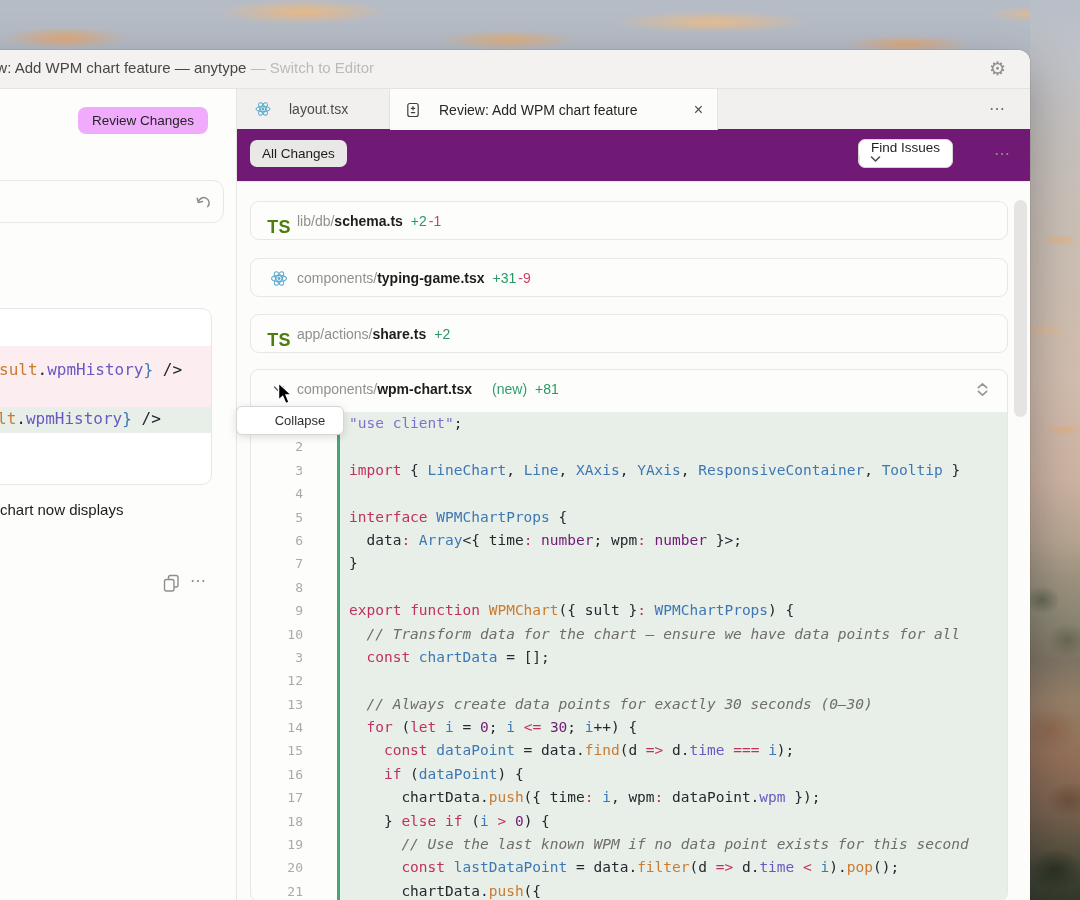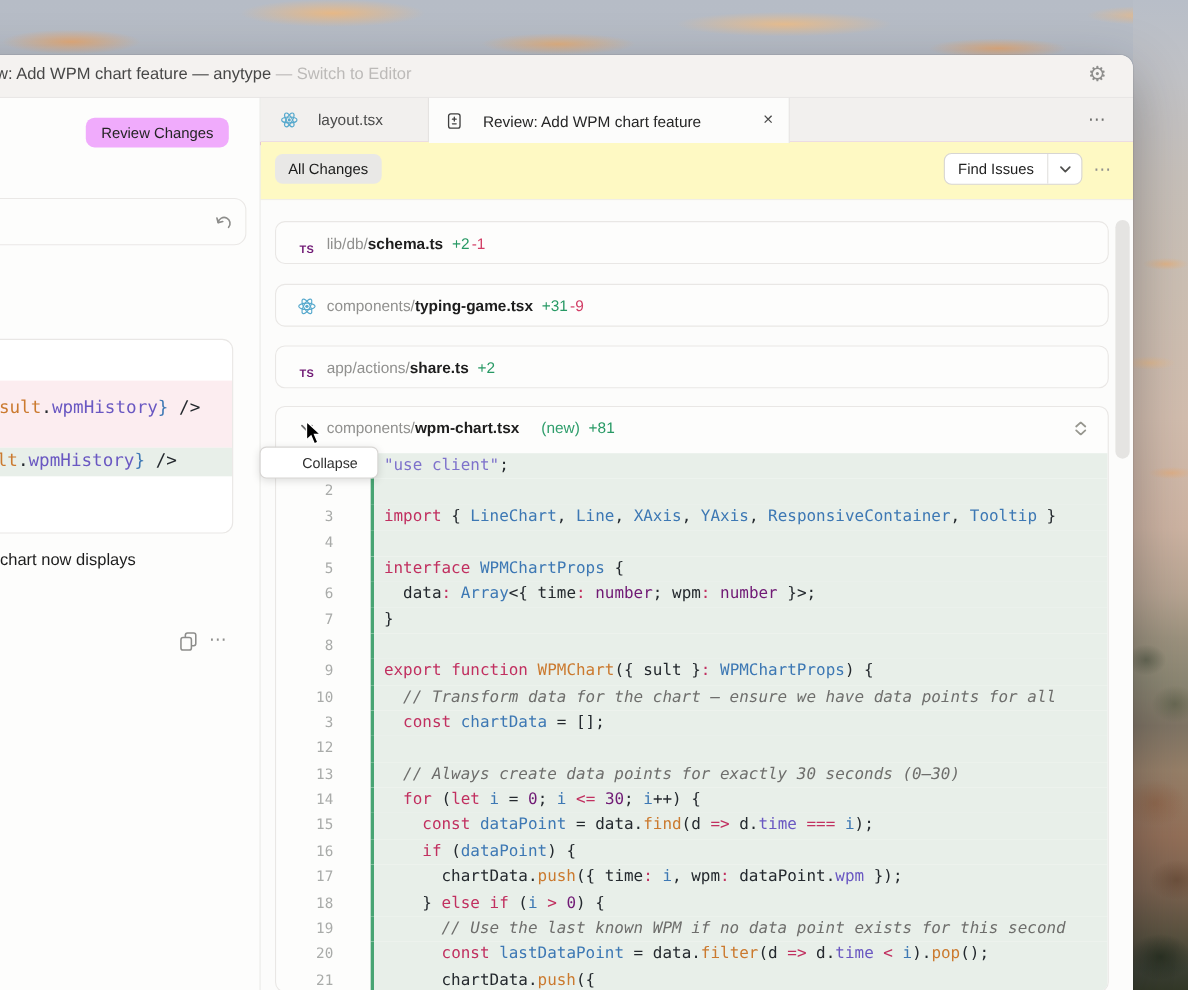--- a/index.html
+++ b/index.html
@@ -66,42 +66,42 @@
     border-bottom:3px solid #a21caf;}
   .tab{position:absolute;top:0;height:40px;display:flex;align-items:center;gap:8px;
     font-size:14px;box-sizing:border-box;}
   .tab-1{left:0;width:153px;padding-left:17px;color:#4b4b4b;border-right:1px solid #e5e3e1;}
   .tab-2{left:153px;width:328px;height:41px;background:#fcfcfb;color:#262626;
     border-right:1px solid #e5e3e1;padding:0 14px;z-index:2;}
   .tab-close{margin-left:auto;font-size:16px;color:#4a4a4a;line-height:16px;}
   .tabs-more{position:absolute;right:25px;top:10px;font-size:16px;color:#6f6f6d;}
 
   
-  .toolbar{position:absolute;left:387px;top:79px;right:0;height:52px;background:#fef9c3;
+  .toolbar{position:absolute;left:387px;top:79px;right:0;height:52px;background:#701a75;
     border-bottom:1px solid #efedeb;}
   .chip{position:absolute;left:13px;top:11px;height:27px;padding:0 12px;background:#e9e8e6;
     border-radius:7px;display:inline-flex;align-items:center;font-size:13.5px;color:#1c1c1c;}
   .find-btn{position:absolute;left:621px;top:10px;height:29px;background:#fff;
-    border:1px solid #d7d5d3;border-radius:7px;display:flex;align-items:stretch;box-sizing:border-box;}
+    border:1px solid #d7d5d3;border-radius:7px;display:flex;align-items:stretch;box-sizing:border-box;flex-direction:column;}
   .find-label{display:flex;align-items:center;padding:0 12px;font-size:13.5px;color:#1f1f1f;}
   .find-chev{display:flex;align-items:center;justify-content:center;width:30px;
     border-left:1px solid #e2e0de;}
   .toolbar-more{position:absolute;left:757px;top:15px;font-size:16px;color:#8f8f8d;}
 
   
   .content{position:absolute;left:387px;top:132px;right:0;bottom:0;background:#fcfcfb;}
   .card{position:absolute;left:13px;width:758px;background:#fdfdfc;border:1px solid #e9e7e5;
     border-radius:9px;box-sizing:border-box;overflow:hidden;}
   .card-1{top:19px;height:39px;}
   .card-2{top:76px;height:39px;}
   .card-3{top:132px;height:39px;}
   .card-4{top:187px;height:533px;}
   .frow{display:flex;align-items:center;height:38px;padding:0 19px;font-size:14px;}
   .fic{width:18px;margin-right:9px;display:flex;align-items:center;justify-content:center;}
-  .ts-badge{font-size:10px;font-weight:bold;color:#701a75;letter-spacing:.3px;margin-top:12px;}
+  .ts-badge{font-size:18px;font-weight:bold;color:#4d7c0f;letter-spacing:.3px;margin-top:12px;}
   .fpath{color:#90908e;}
   .fname{color:#1d1d1d;font-weight:bold;}
   .badge{margin-left:8px;}
   .add{color:#279964;}
   .del{color:#d23e66;margin-left:2px;}
   .newb{color:#2f9e6c;margin-left:20px;}
   .expand-ic{margin-left:auto;}
 
   
   .codewrap{position:absolute;left:0;right:0;top:40px;bottom:0;padding-top:2px;

